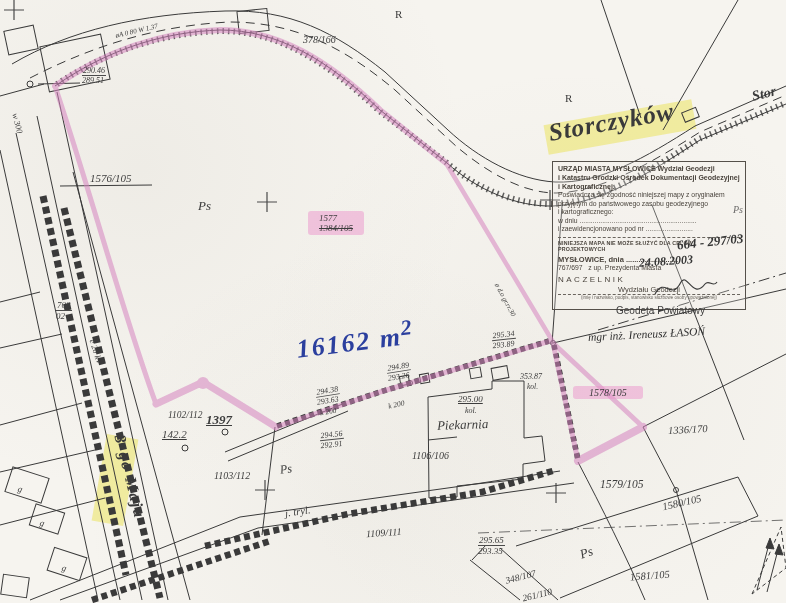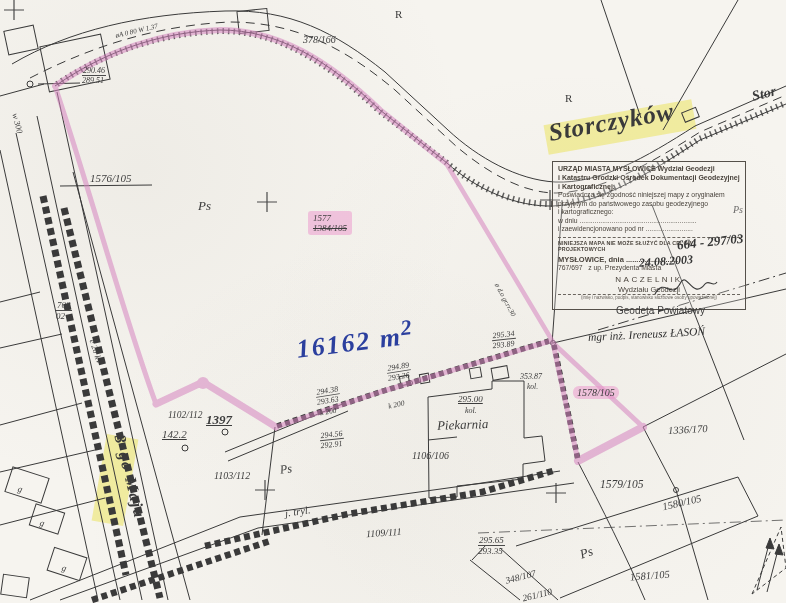--- a/index.html
+++ b/index.html
@@ -12,32 +12,32 @@
       #f6f4ef;
     font-family:"Liberation Serif", serif;color:#3c3c3c;
   }
   #linework{position:absolute;left:0;top:0;z-index:1;}
   .layer{position:absolute;left:0;top:0;width:786px;height:603px;z-index:2;}
   .lbl{position:absolute;white-space:nowrap;font:italic 10px "Liberation Serif",serif;color:#3c3c3c;}
   .frac{position:absolute;display:inline-flex;flex-direction:column;font:italic 8px "Liberation Serif",serif;line-height:1.15;color:#3c3c3c;}
   .frac .ftop{border-bottom:1px solid #4a4a4a;padding:0 1px;}
   .underl{text-decoration:underline;}
   .strike{text-decoration:line-through;}
-  .chip{position:absolute;background:rgba(236,148,204,.5);border-radius:3px;padding:2px 5px;line-height:1.2;}
+  .chip{position:absolute;background:rgba(236,148,204,.5);border-radius:3px;padding:2px 11px;line-height:1.2;}
   .hand{font-style:italic;color:#2f2f2f;}
   .stamp{
     position:absolute;left:552px;top:161px;width:194px;height:149px;z-index:3;
     border:1px solid #55504a;padding:3px 5px;box-sizing:border-box;
     font-family:"Liberation Sans",sans-serif;font-size:6.8px;line-height:1.25;color:#4a443d;
     background:rgba(246,244,239,.25);
   }
   .stamp .s1{font-weight:bold;font-size:7px;}
   .stamp .warn{font-weight:bold;font-size:5.3px;border-top:1px dashed #6a655e;margin-top:3px;padding-top:2px;letter-spacing:.2px;}
   .stamp .city{font-size:7.5px;font-weight:bold;margin-top:2px;}
-  .stamp .nacz{font-size:8px;letter-spacing:2.5px;text-align:center;margin-top:2px;}
+  .stamp .nacz{font-size:8px;letter-spacing:2.5px;text-align:left;margin-top:2px;}
   .stamp .dept{font-size:7.5px;text-align:center;border-bottom:1px dashed #6a655e;}
   .stamp .note{font-size:4.5px;text-align:center;color:#6a655e;}
   .stamp .reg{position:absolute;right:2px;top:72px;font:italic 700 13px "Liberation Serif",serif;transform:rotate(-6deg);color:#353535;}
   .stamp .date{position:absolute;left:86px;top:92px;font:italic 700 12px "Liberation Serif",serif;transform:rotate(-4deg);color:#353535;}
   .scribble{position:absolute;left:98px;top:112px;}
   .area-label{
     position:absolute;left:296px;top:322px;z-index:2;color:#2b3f9e;
     font:italic 700 26px "Liberation Serif",serif;transform:rotate(-7deg);letter-spacing:2px;
   }
   .street-a{position:absolute;left:548px;top:108px;z-index:2;font:italic 700 25px "Liberation Serif",serif;
@@ -171,21 +171,21 @@
       <span>02</span>
     </div>
 
     <div class="lbl" style="left:168px;top:410px;font-size:9.5px;">1102/112</div>
     <div class="lbl underl" style="left:206px;top:412px;font-size:13px;font-weight:bold;text-align:center;">1397</div>
     <div class="lbl underl" style="left:162px;top:428px;font-size:11px;">142.2</div>
     <div class="lbl" style="left:214px;top:470px;">1103/112</div>
     <div class="lbl" style="left:412px;top:450px;">1106/106</div>
     <div class="lbl" style="left:366px;top:527px;transform:rotate(-4deg);">1109/111</div>
     <div class="lbl" style="left:668px;top:424px;font-size:10.5px;transform:rotate(-3deg);">1336/170</div>
-    <div class="chip" style="left:573px;top:386px;padding:1px 4px;border-radius:6px;">
+    <div class="chip" style="left:573px;top:386px;padding:1px 16px;">
       <div class="lbl" style="position:static;font-size:10px;">1578/105</div>
     </div>
     <div class="lbl" style="left:600px;top:478px;font-size:11.5px;">1579/105</div>
     <div class="lbl" style="left:662px;top:497px;font-size:10.5px;transform:rotate(-13deg);">1580/105</div>
     <div class="lbl" style="left:630px;top:570px;font-size:10.5px;transform:rotate(-4deg);">1581/105</div>
     <div class="lbl" style="left:505px;top:572px;font-size:9.5px;transform:rotate(-14deg);">348/107</div>
     <div class="lbl" style="left:522px;top:590px;font-size:9.5px;transform:rotate(-14deg);">261/110</div>
 
     <div class="frac" style="left:42px;top:66px;margin-left:40px;">
       <span class="ftop">290.46</span>

